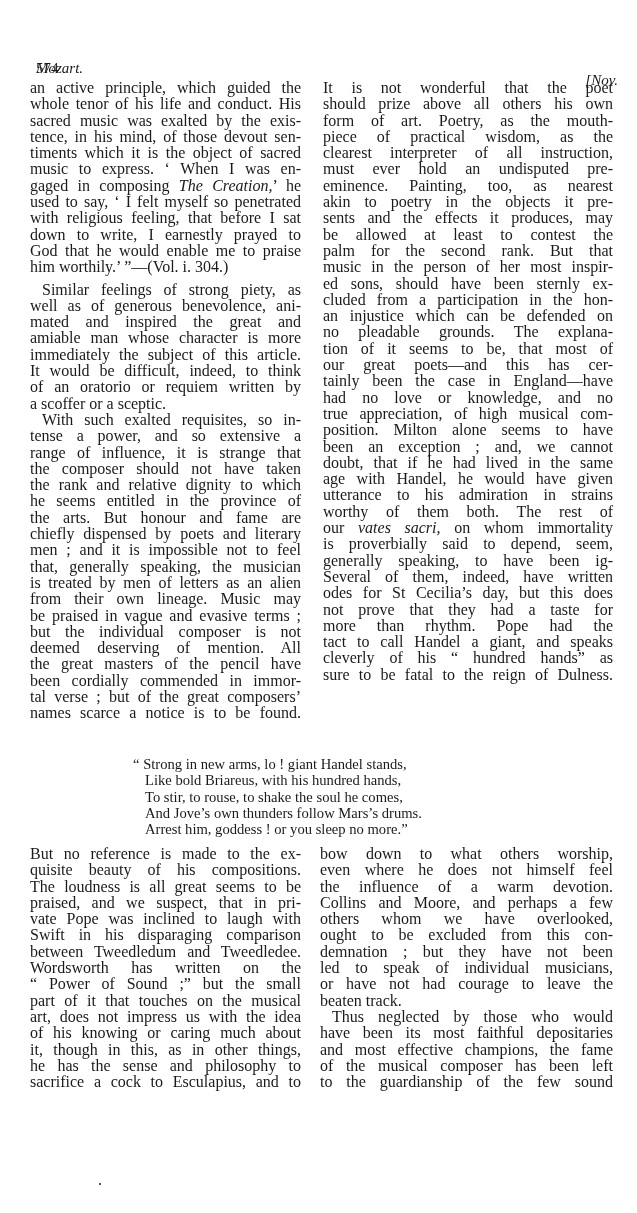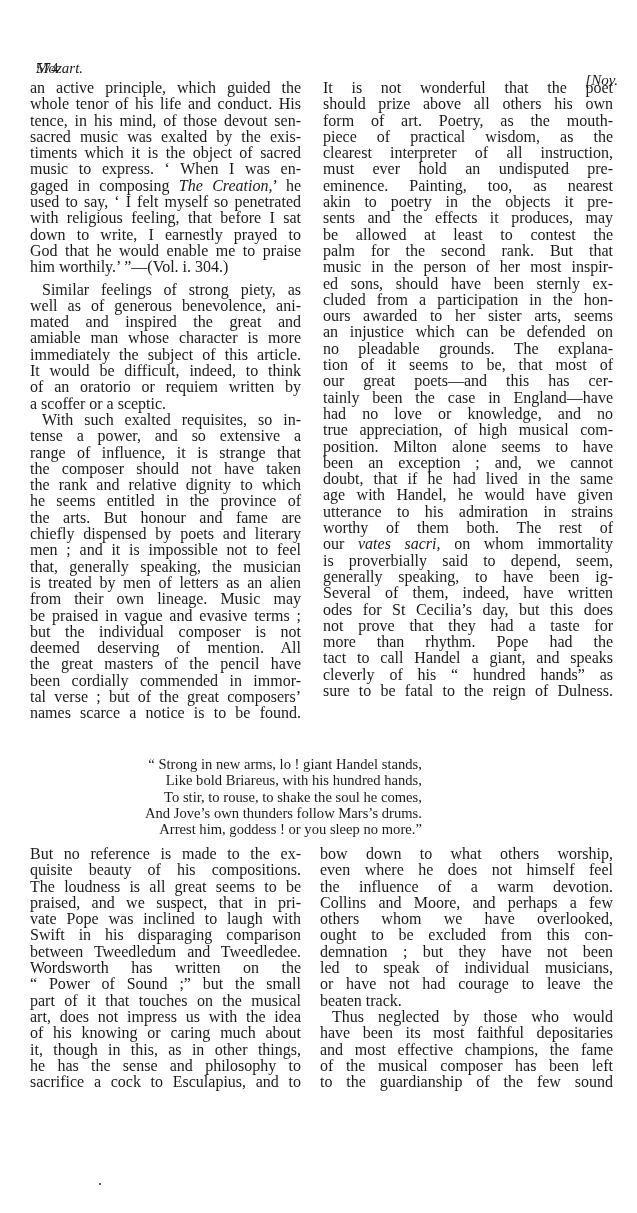--- a/index.html
+++ b/index.html
@@ -16,41 +16,41 @@
   .col .line { display: block; white-space: nowrap; text-align-last: justify; text-align: justify; height: 16.3px; }
   .col .line.last { text-align-last: left; }
   .col .line.indent { padding-left: 12px; }
   .col .line.gap { margin-top: 6px; }
   .left-top { left: 30px; top: 80px; width: 271px; }
   .right-top { left: 323px; top: 80px; width: 290px; }
   .left-bot { left: 30px; top: 846px; width: 271px; }
   .right-bot { left: 320px; top: 846px; width: 293px; }
   .poem { position: absolute; left: 145px; top: 756px; font-family: "Liberation Serif", serif;
           font-size: 14.6px; line-height: 16.3px; }
-  .poem .pline { display: block; white-space: nowrap; text-align: right; }
+  .poem .pline { display: block; white-space: nowrap; }
   .poem .pline.first { margin-left: -12px; }
   .speck { position: absolute; left: 99px; top: 1183px; width: 2px; height: 2px; background: #555; }
   i { font-style: italic; }
 </style>
 </head>
 <body>
 
 <div class="page">
 
   <div class="header">
     <span class="pno">574</span>
     <span class="title">Mozart.</span>
     <span class="date">[Nov.</span>
   </div>
 
   <div class="col left-top">
     <span class="line">an active principle, which guided the</span>
     <span class="line">whole tenor of his life and conduct. His</span>
+    <span class="line">sacred music was exalted by the exis-</span>
     <span class="line">tence, in his mind, of those devout sen-</span>
-    <span class="line">sacred music was exalted by the exis-</span>
     <span class="line">timents which it is the object of sacred</span>
     <span class="line">music to express. ‘ When I was en-</span>
     <span class="line"><span>gaged in composing </span><i>The Creation,</i><span>’ he</span></span>
     <span class="line">used to say, ‘ I felt myself so penetrated</span>
     <span class="line">with religious feeling, that before I sat</span>
     <span class="line">down to write, I earnestly prayed to</span>
     <span class="line">God that he would enable me to praise</span>
     <span class="line last">him worthily.’ ”—(Vol. i. 304.)</span>
     <span class="line indent gap">Similar feelings of strong piety, as</span>
     <span class="line">well as of generous benevolence, ani-</span>
@@ -89,21 +89,20 @@
     <span class="line">clearest interpreter of all instruction,</span>
     <span class="line">must ever hold an undisputed pre-</span>
     <span class="line">eminence. Painting, too, as nearest</span>
     <span class="line">akin to poetry in the objects it pre-</span>
     <span class="line">sents and the effects it produces, may</span>
     <span class="line">be allowed at least to contest the</span>
     <span class="line">palm for the second rank. But that</span>
     <span class="line">music in the person of her most inspir-</span>
     <span class="line">ed sons, should have been sternly ex-</span>
     <span class="line">cluded from a participation in the hon-</span>
-    <span class="line">ours awarded to her sister arts, seems</span>
     <span class="line">an injustice which can be defended on</span>
     <span class="line">no pleadable grounds. The explana-</span>
     <span class="line">tion of it seems to be, that most of</span>
     <span class="line">our great poets—and this has cer-</span>
     <span class="line">tainly been the case in England—have</span>
     <span class="line">had no love or knowledge, and no</span>
     <span class="line">true appreciation, of high musical com-</span>
     <span class="line">position. Milton alone seems to have</span>
     <span class="line">been an exception ; and, we cannot</span>
     <span class="line">doubt, that if he had lived in the same</span>

